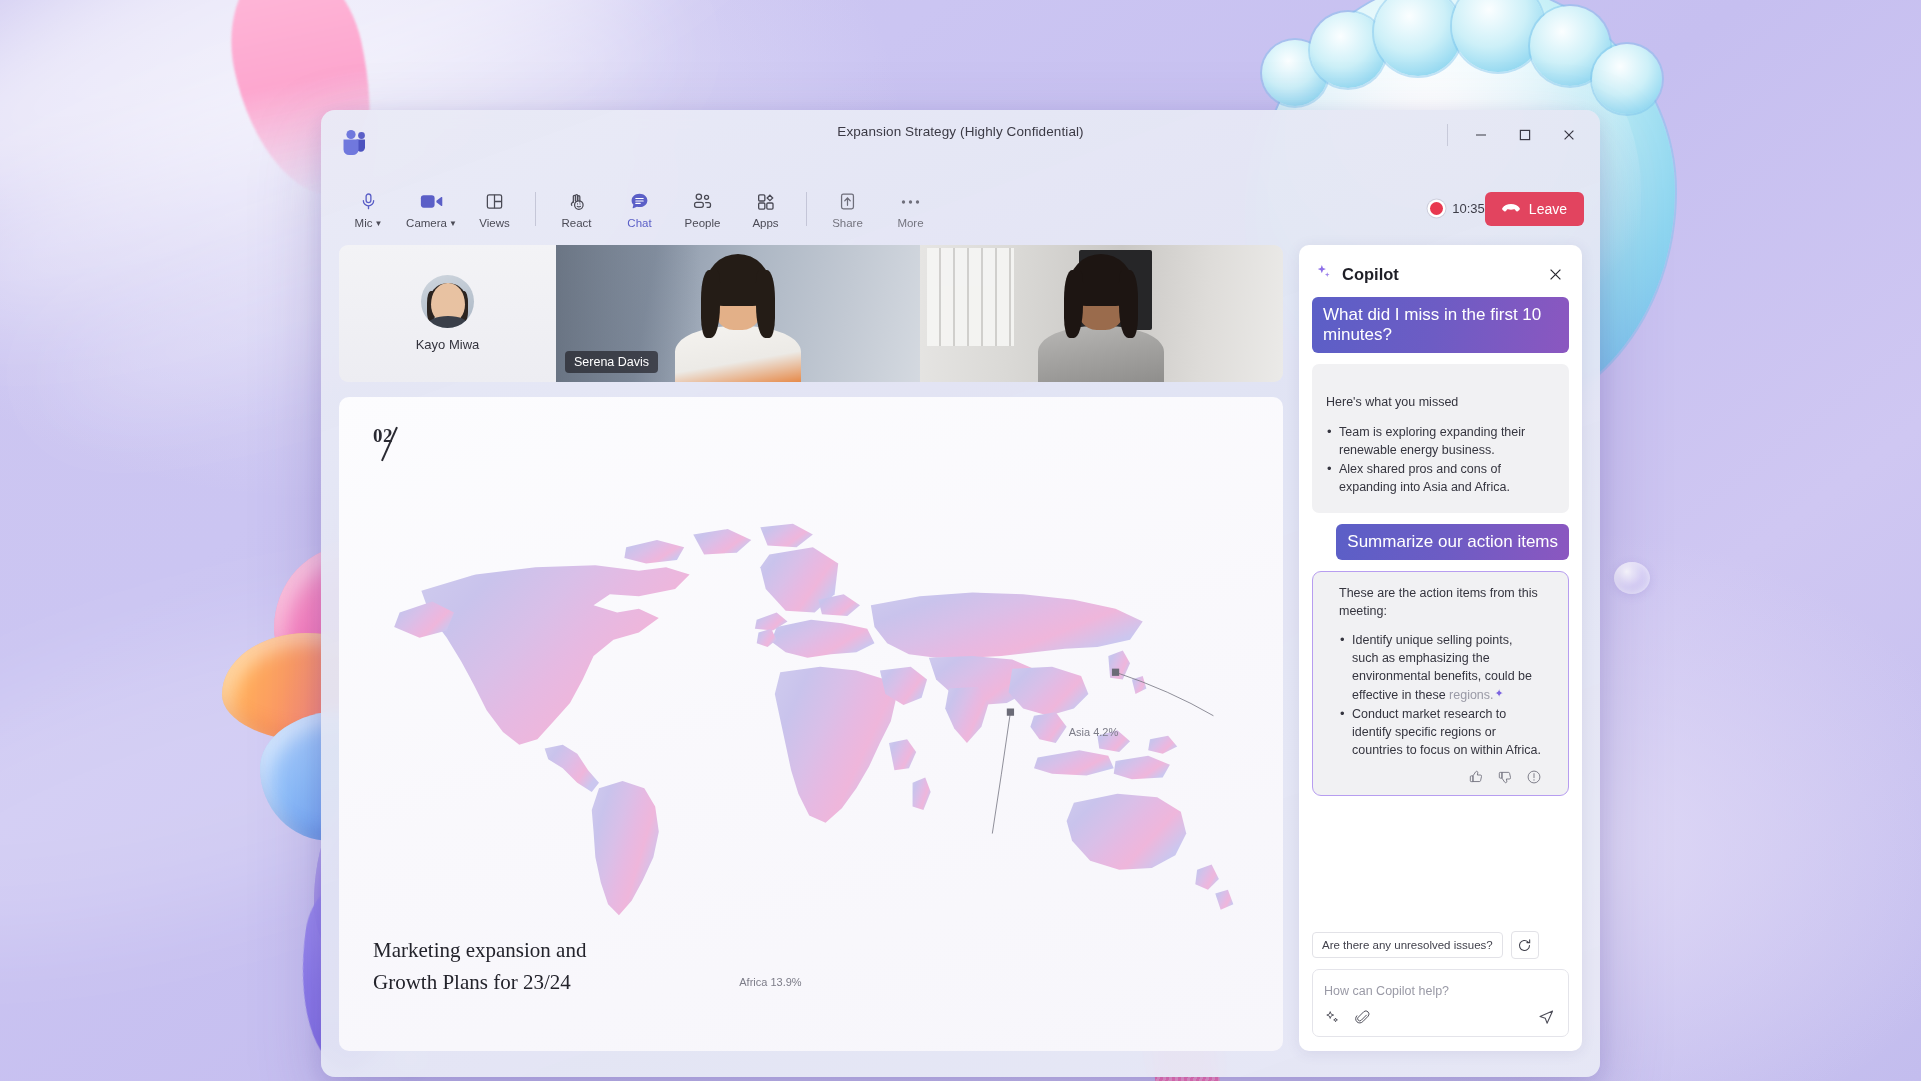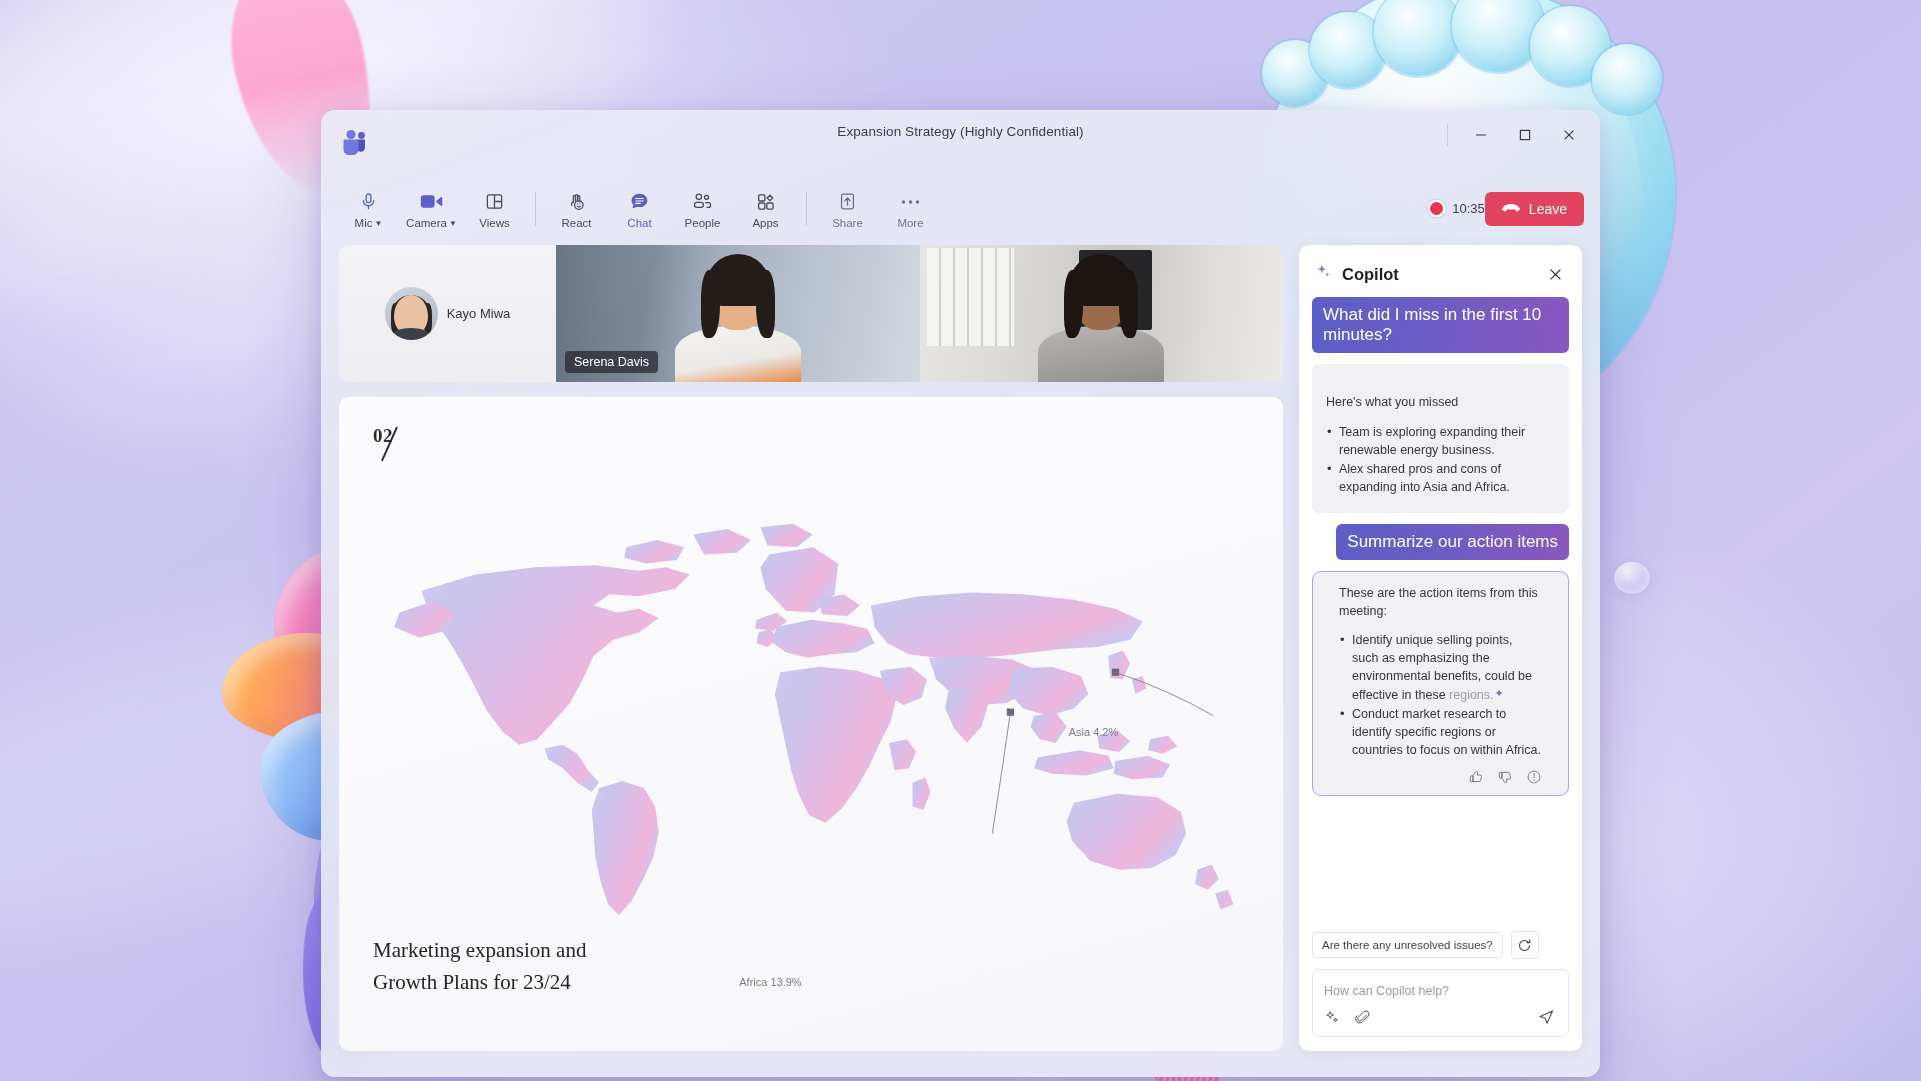--- a/index.html
+++ b/index.html
@@ -221,21 +221,21 @@
   #stage-col { flex: 1; display:flex; flex-direction:column; gap: 15px; min-width:0; }
 
   
   #participants {
     height: 137px; display: flex; gap: 0;
   }
   #self-tile {
     width: 217px;
     background: linear-gradient(180deg, #f3f3f6 0%, #ededf2 100%);
     border-radius: 9px 0 0 9px;
-    display:flex; flex-direction:row; align-items:center; justify-content:center;
+    display:flex; flex-direction:column; align-items:center; justify-content:center;
     gap: 9px;
   }
   #self-avatar {
     width: 53px; height: 53px; border-radius: 50%;
     overflow: hidden; position:relative;
     background: linear-gradient(160deg, #cfd6de 0%, #aab6c4 100%);
   }
   .av-face {
     position:absolute; left:50%; top: 52%;
     transform: translate(-50%,-50%);

